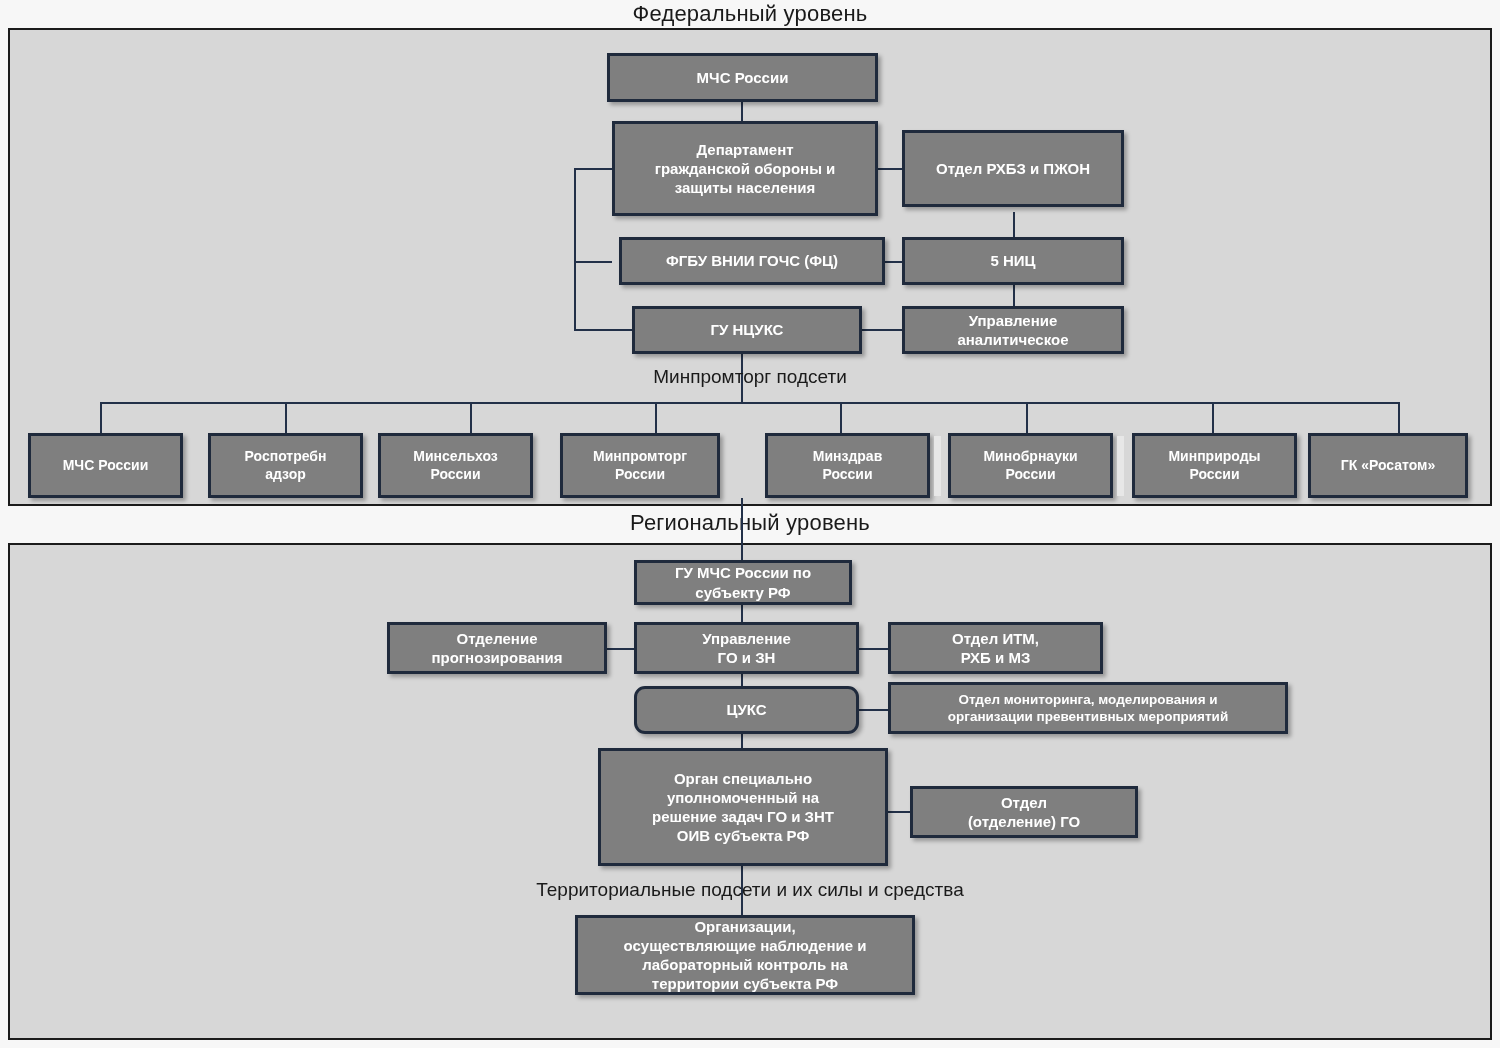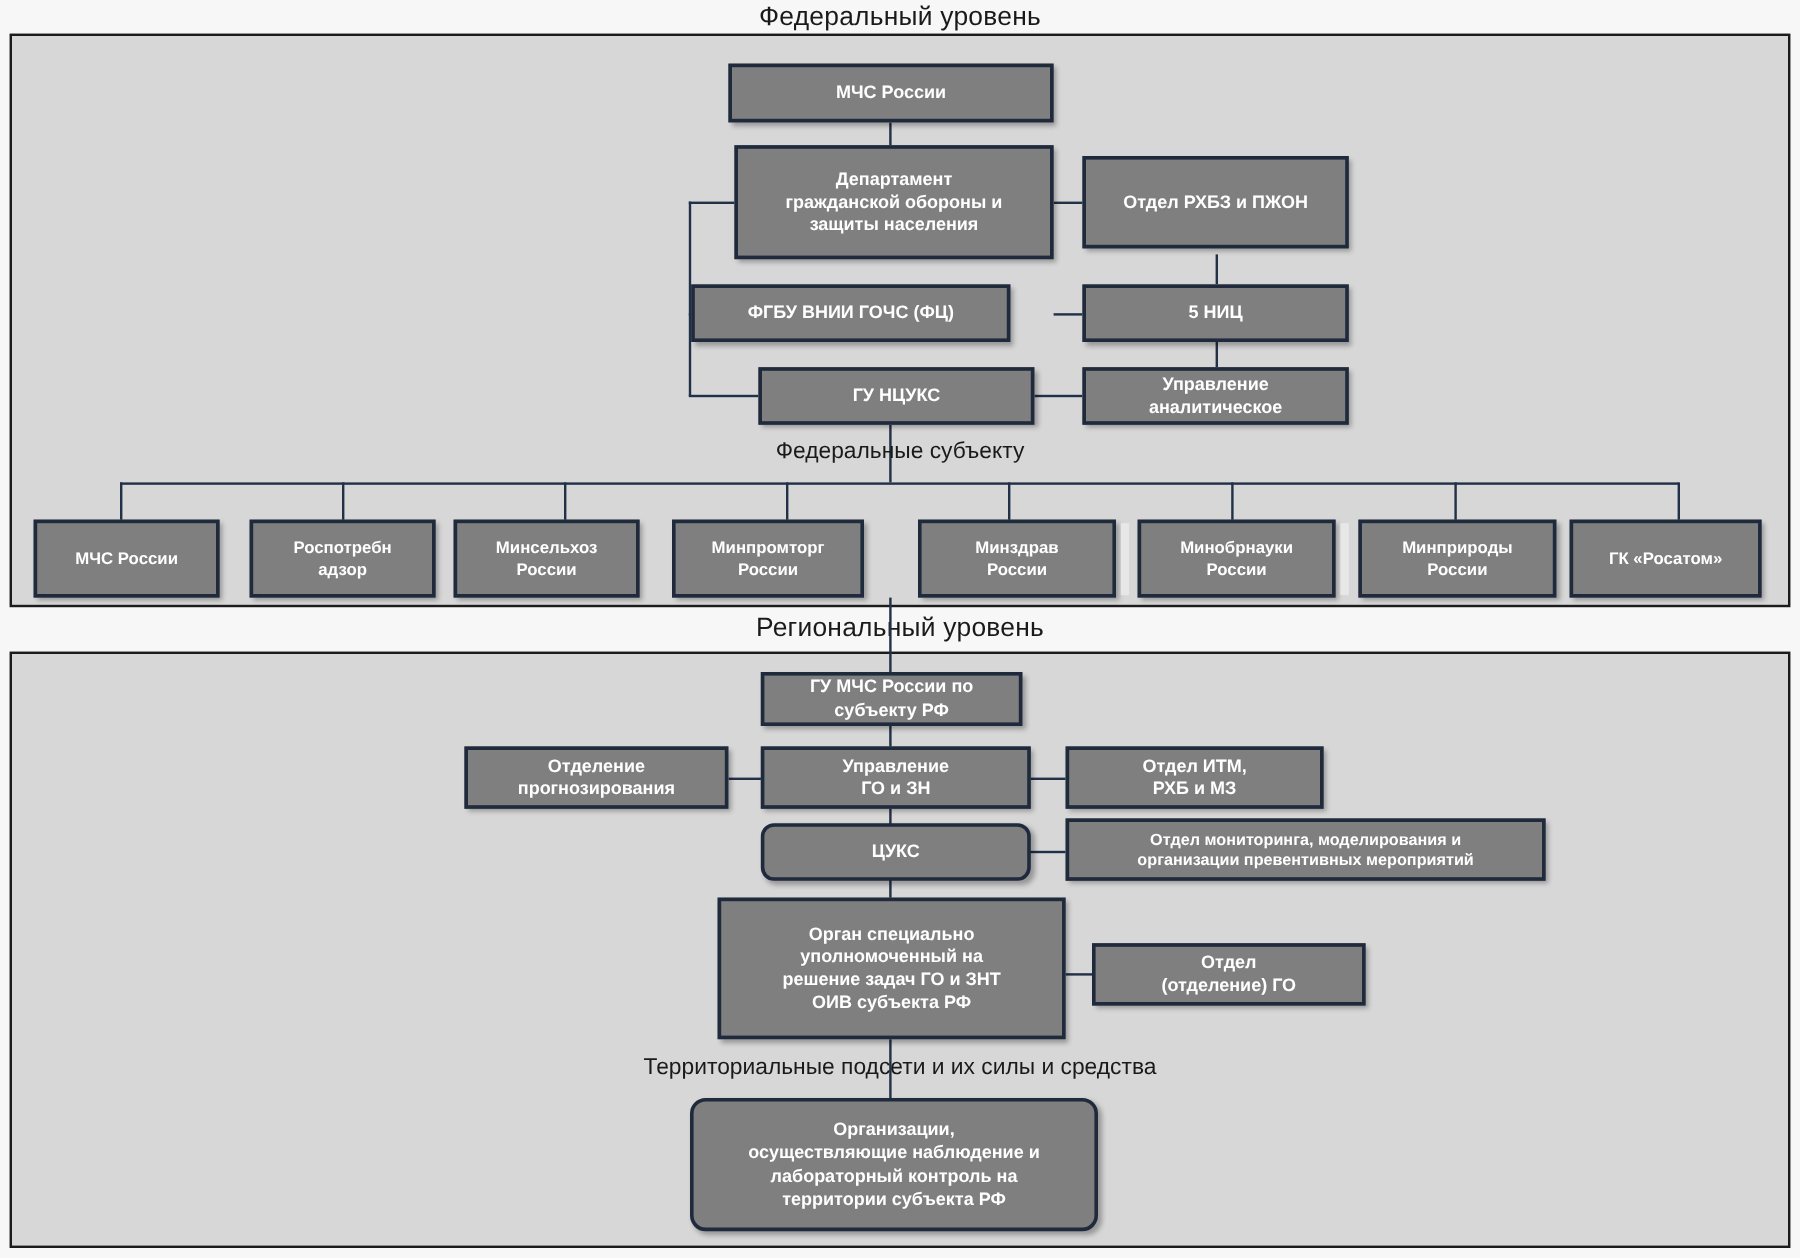--- a/index.html
+++ b/index.html
@@ -115,38 +115,38 @@
 <div class="node" style="left:612px;top:121px;width:266px;height:95px;white-space:pre-line;">
   <span>Департамент
 гражданской обороны и
 защиты населения</span>
 </div>
 
 <div class="node" style="left:902px;top:130px;width:222px;height:77px;">
   <span>Отдел РХБЗ и ПЖОН</span>
 </div>
 
-<div class="node" style="left:576px;top:237px;width:266px;height:48px;">
+<div class="node" style="left:619px;top:237px;width:266px;height:48px;">
   <span>ФГБУ ВНИИ ГОЧС (ФЦ)</span>
 </div>
 
 <div class="node" style="left:902px;top:237px;width:222px;height:48px;">
   <span>5 НИЦ</span>
 </div>
 
 <div class="node" style="left:632px;top:306px;width:230px;height:48px;">
   <span>ГУ НЦУКС</span>
 </div>
 
 <div class="node" style="left:902px;top:306px;width:222px;height:48px;white-space:pre-line;">
   <span>Управление
 аналитическое</span>
 </div>
 
-<div class="sub-caption" style="left:0;top:366px;width:1500px;">Федеральные субъекту</div>
+<div class="sub-caption" style="left:0;top:366px;width:1500px;">Минпромторг подсети</div>
 
 <div class="ln lnv" style="left:100px;top:402px;height:33px;"></div>
 <div class="ln lnv" style="left:285px;top:402px;height:33px;"></div>
 <div class="ln lnv" style="left:470px;top:402px;height:33px;"></div>
 <div class="ln lnv" style="left:655px;top:402px;height:33px;"></div>
 <div class="ln lnv" style="left:840px;top:402px;height:33px;"></div>
 <div class="ln lnv" style="left:1026px;top:402px;height:33px;"></div>
 <div class="ln lnv" style="left:1212px;top:402px;height:33px;"></div>
 <div class="ln lnv" style="left:1398px;top:402px;height:33px;"></div>
 
@@ -235,18 +235,18 @@
 ОИВ субъекта РФ</span>
 </div>
 
 <div class="node" style="left:910px;top:786px;width:228px;height:52px;white-space:pre-line;">
   <span>Отдел
 (отделение) ГО</span>
 </div>
 
 <div class="sub-caption" style="left:0;top:879px;width:1500px;">Территориальные подсети и их силы и средства</div>
 
-<div class="node" style="left:575px;top:915px;width:340px;height:111px;white-space:pre-line;border-radius:13px;">
+<div class="node" style="left:575px;top:915px;width:340px;height:80px;white-space:pre-line;">
   <span>Организации,
 осуществляющие наблюдение и
 лабораторный контроль на
 территории субъекта РФ</span>
 </div>
 
 </body></html>

